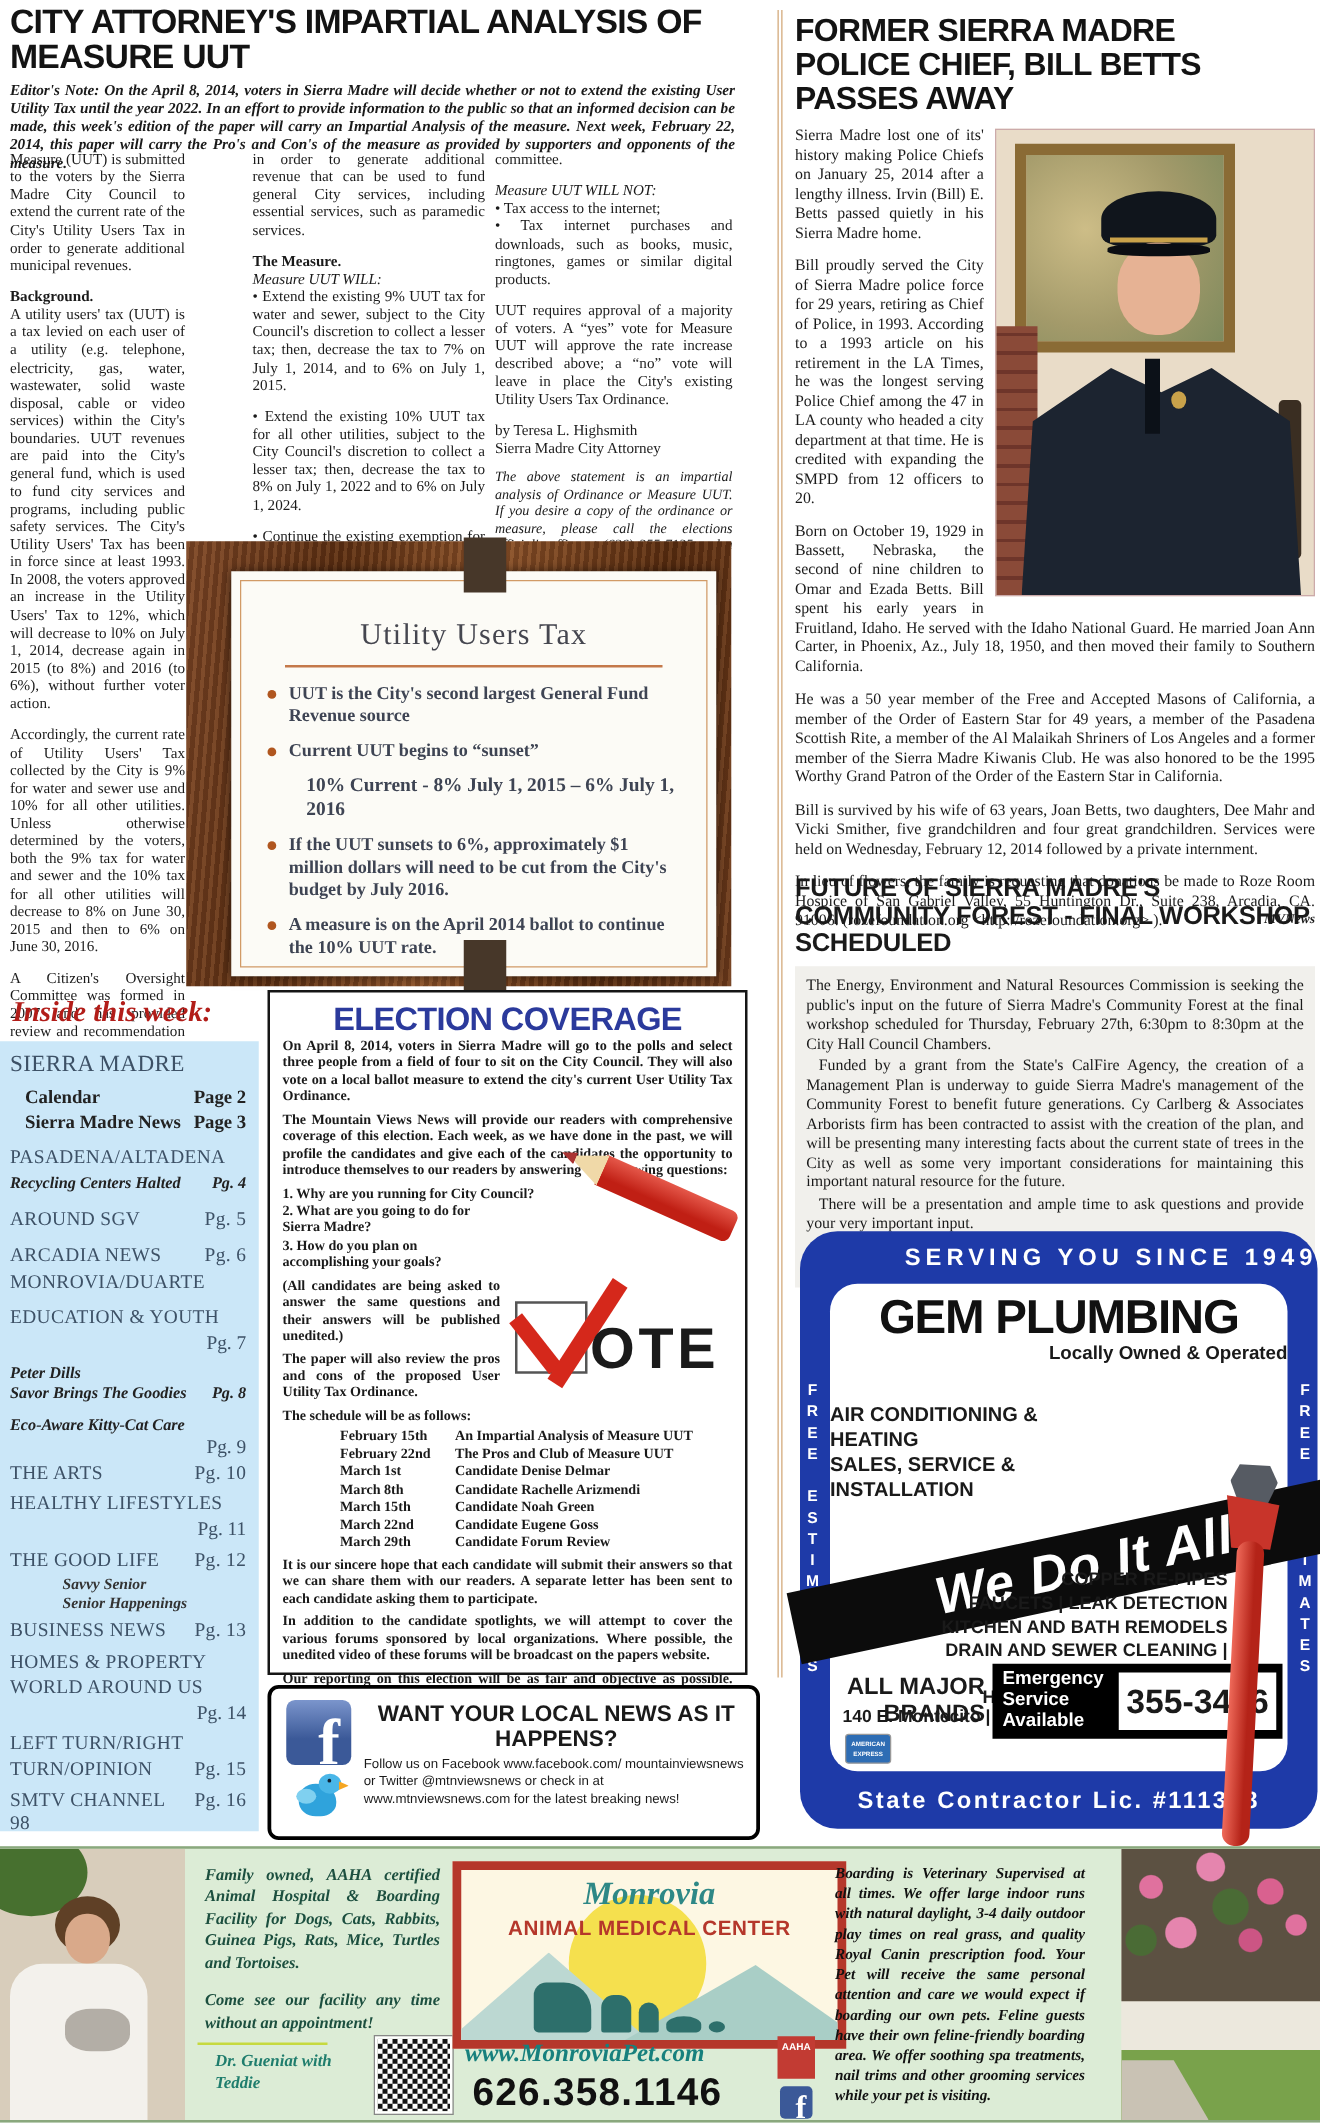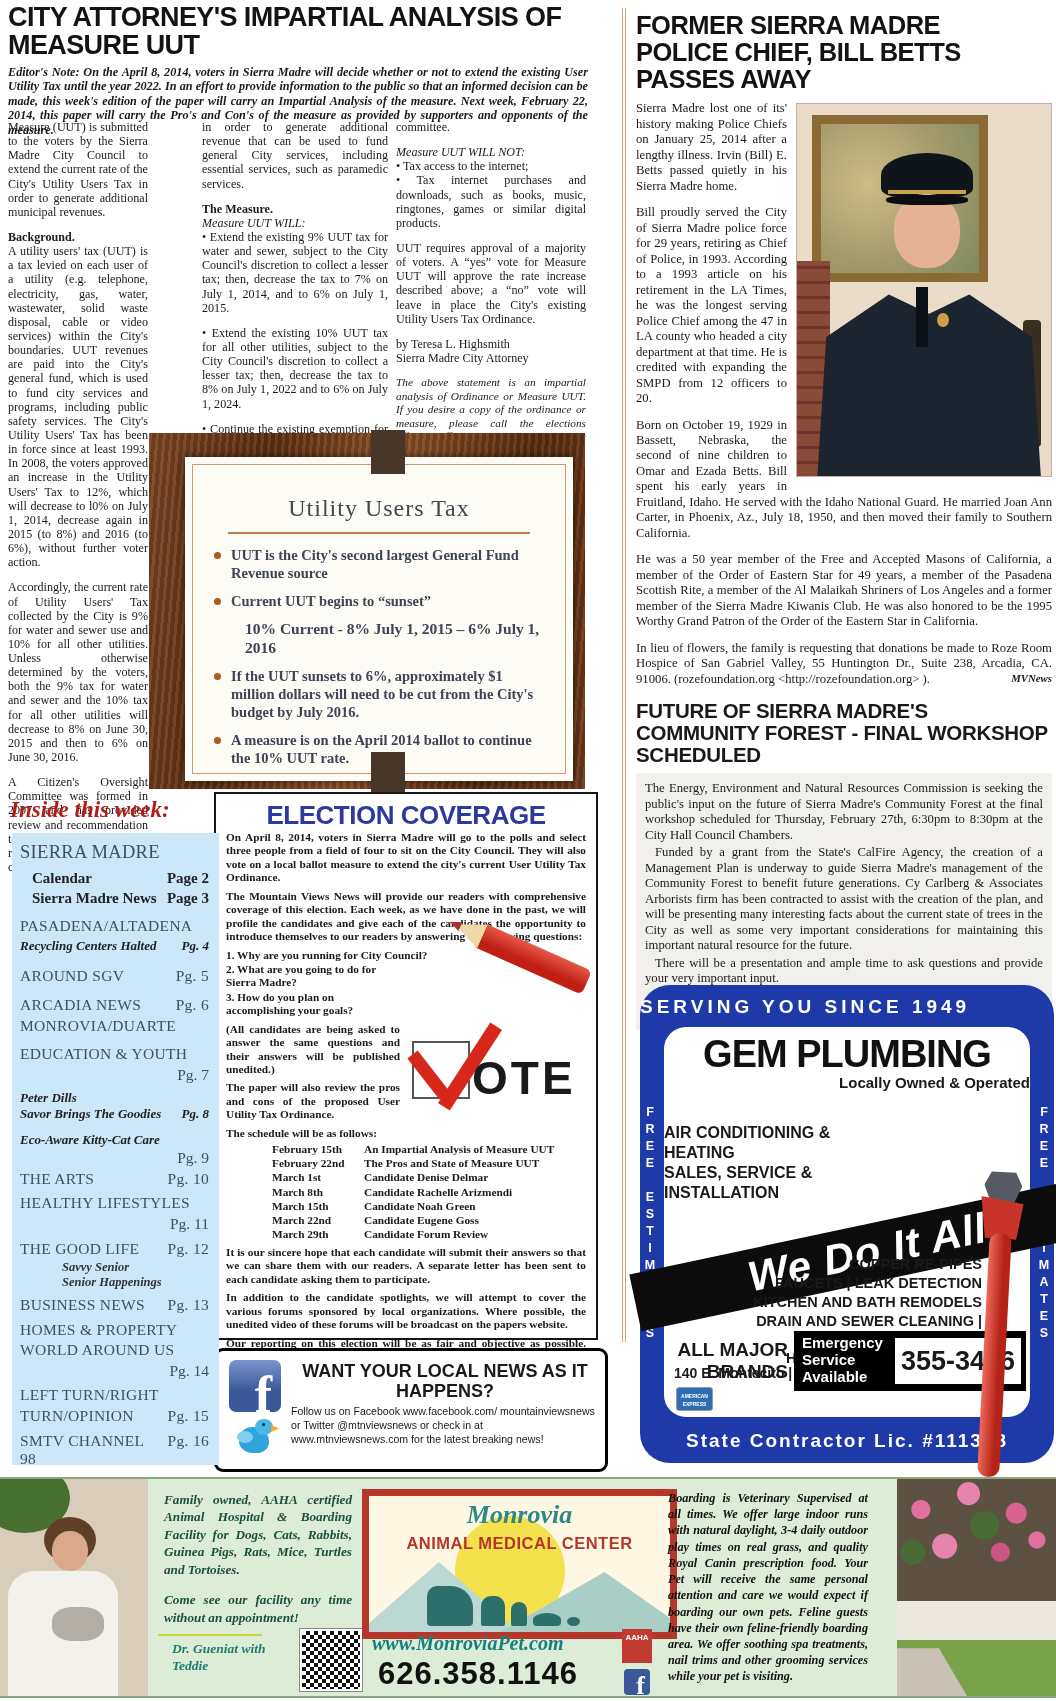--- a/index.html
+++ b/index.html
@@ -63,21 +63,21 @@
   .ph-tie{position:absolute;left:47%;top:49%;width:12px;height:60px;background:#0c1118;}
   
   #forest{position:absolute;left:636px;top:700px;width:416px;}
   #forest h2{margin:0;font-family:"Liberation Sans",sans-serif;font-weight:800;font-size:20.5px;
              line-height:1.08;letter-spacing:-0.3px;}
   #forest .box{margin-top:7px;background:#f1f0ec;padding:8px 9px;font-size:12.7px;line-height:1.22;}
   #forest .box p{margin:0 0 2px;text-align:justify;text-indent:10px;}
   #forest .box p:first-child{text-indent:0;}
   
   #gem{position:absolute;left:640px;top:985px;width:414px;height:478px;background:#1e3aa8;border-radius:30px;}
-  #gem-banner{text-align:left;color:#fff;font-family:"Liberation Sans",sans-serif;font-weight:bold;
+  #gem-banner{text-align:right;color:#fff;font-family:"Liberation Sans",sans-serif;font-weight:bold;
               font-size:19px;letter-spacing:4px;padding-top:11px;}
   #gem-white{position:absolute;left:24px;right:24px;top:42px;bottom:46px;background:#fff;border-radius:22px;overflow:visible;}
   .freeest{position:absolute;top:120px;color:#fff;font-family:"Liberation Sans",sans-serif;font-weight:bold;
            font-size:12.5px;writing-mode:vertical-rl;text-orientation:upright;letter-spacing:3px;}
   .freeest.l{left:3px;} .freeest.r{right:3px;}
   #gem-name{text-align:center;font-family:"Liberation Sans",sans-serif;font-weight:800;font-size:38px;
             letter-spacing:-1px;margin-top:6px;color:#111;}
   #gem-tag{text-align:right;font-family:"Liberation Sans",sans-serif;font-weight:bold;font-size:15px;margin-top:-2px;}
   #gem-ac{position:absolute;left:0;top:96px;width:215px;font-family:"Liberation Sans",sans-serif;
           font-weight:800;font-size:16px;line-height:1.25;}
@@ -149,21 +149,21 @@
   .b-body{position:absolute;left:8px;top:8px;width:30px;height:26px;border-radius:50% 60% 45% 50%;background:#2fa3dc;}
   .b-head{position:absolute;left:24px;top:0px;width:18px;height:16px;border-radius:50%;background:#49b6e8;}
   .b-beak{position:absolute;left:40px;top:6px;width:8px;height:7px;background:#f5a623;clip-path:polygon(0 0,100% 50%,0 100%);}
   .b-eye{position:absolute;left:31px;top:4px;width:3px;height:3px;border-radius:50%;background:#123;}
   .b-wing{position:absolute;left:6px;top:12px;width:16px;height:12px;border-radius:50%;background:#7fd0f0;}
   #news .ttl{margin:10px 8px 4px 76px;text-align:center;font-family:"Liberation Sans",sans-serif;
              font-weight:800;font-size:18px;line-height:1.12;}
   #news .bd{margin:0 10px 0 74px;font-family:"Liberation Sans",sans-serif;font-size:10.6px;line-height:1.3;}
   
   #inside-h{position:absolute;left:10px;top:797px;color:#b21d19;font-style:italic;font-weight:bold;font-size:23px;}
-  #inside{position:absolute;left:12px;top:833px;width:207px;height:632px;background:#cbe7f8;
+  #inside{position:absolute;left:0;top:833px;width:207px;height:632px;background:#cbe7f8;
           padding:8px 10px 0 8px;box-sizing:border-box;overflow:hidden;color:#3d5166;}
   .ir{display:flex;justify-content:space-between;line-height:1.2;margin-bottom:2px;}
   .ir .pg{white-space:nowrap;padding-left:4px;}
   .ir.sec{font-size:15.5px;letter-spacing:.3px;}
   .ir.big{font-size:18.5px;}
   .ir.boldr{font-weight:bold;font-size:15px;padding-left:12px;color:#222;}
   .ir.ital{font-style:italic;font-weight:bold;font-size:13px;color:#222;}
   .ir.subital{font-style:italic;font-weight:bold;font-size:12.5px;padding-left:42px;color:#333;margin-bottom:0;}
   .ir.ponly{justify-content:flex-end;font-size:15.5px;}
   .mt6{margin-top:6px;} .mt10{margin-top:10px;} .mt14{margin-top:14px;}
@@ -290,20 +290,21 @@
         <div class="ph-visor"></div>
         <div class="ph-braid"></div>
         <div class="ph-uniform"></div>
         <div class="ph-tie"></div>
         <div class="ph-badge"></div>
       </div>
       <p>Sierra Madre lost one of its' history making Police Chiefs on January 25, 2014 after a lengthy illness.   Irvin (Bill) E. Betts passed quietly in his Sierra Madre home.</p>
       <p>Bill proudly served the City of Sierra Madre police force for 29 years, retiring as Chief of Police, in 1993. According to a 1993 article on his retirement in the LA Times, he was the longest serving Police Chief among the 47 in LA county who headed a city department at that time.  He is credited with expanding the SMPD from 12 officers to 20.</p>
       <p>Born on October 19, 1929 in Bassett, Nebraska, the second of nine children to Omar and Ezada Betts. Bill spent his early years in Fruitland, Idaho. He served with the Idaho National Guard. He married Joan Ann Carter, in Phoenix, Az., July 18, 1950, and then moved their family to Southern California.</p>
       <p>He was a 50 year member of the Free and Accepted Masons of California, a member of the Order of Eastern Star for 49 years, a member of the Pasadena Scottish Rite, a member of the Al Malaikah Shriners of Los Angeles and a former member of the Sierra Madre Kiwanis Club.  He was also honored to be the 1995 Worthy Grand Patron of the Order of the Eastern Star in California.</p>
+      <p>Bill is survived by his wife of 63 years, Joan Betts, two daughters, Dee Mahr and Vicki Smither, five grandchildren and four great grandchildren.  Services were held on Wednesday, February 12, 2014 followed by a private internment.</p>
       <p><span>In lieu of flowers, the family is requesting that donations be made to Roze Room Hospice of San Gabriel Valley, 55 Huntington Dr., Suite 238, Arcadia, CA. 91006. (rozefoundation.org &lt;http://rozefoundation.org&gt; ).</span> <span class="credit-line" style="float:right;font-weight:bold">MVNews</span></p>
     </div>
   </section>
 
   <section id="forest">
     <h2>FUTURE OF SIERRA MADRE'S COMMUNITY FOREST - FINAL WORKSHOP SCHEDULED</h2>
     <div class="box">
       <p>The Energy, Environment and Natural Resources Commission is seeking the public's input on the future of Sierra Madre's Community Forest at the final workshop scheduled for Thursday, February 27th, 6:30pm to 8:30pm at the City Hall Council Chambers.</p>
       <p>Funded by a grant from the State's CalFire Agency, the creation of a Management Plan is underway to guide Sierra Madre's management of the Community Forest to benefit future generations. Cy Carlberg &amp; Associates Arborists firm has been contracted to assist with the creation of the plan, and will be presenting many interesting facts about the current state of trees in the City as well as some very important considerations for maintaining this important natural resource for the future.</p>
       <p>There will be a presentation and ample time to ask questions and provide your very important input.</p>
@@ -373,21 +374,21 @@
     <p>(All candidates are being asked to answer the same questions and their answers will be published unedited.)</p>
     <p>The paper will also review the pros and cons of the proposed User Utility Tax Ordinance.</p>
     <p style="margin-bottom:2px">The schedule will be as follows:</p>
     <div class="sched">
       <div class="row">
           <span class="d">February 15th</span>
           <span>An Impartial Analysis of Measure UUT</span>
         </div>
       <div class="row">
           <span class="d">February 22nd</span>
-          <span>The Pros and State of Measure UUT</span>
+          <span>The Pros and Club of Measure UUT</span>
         </div>
       <div class="row">
           <span class="d">March 1st</span>
           <span>Candidate Denise Delmar</span>
         </div>
       <div class="row">
           <span class="d">March 8th</span>
           <span>Candidate Rachelle Arizmendi</span>
         </div>
       <div class="row">

